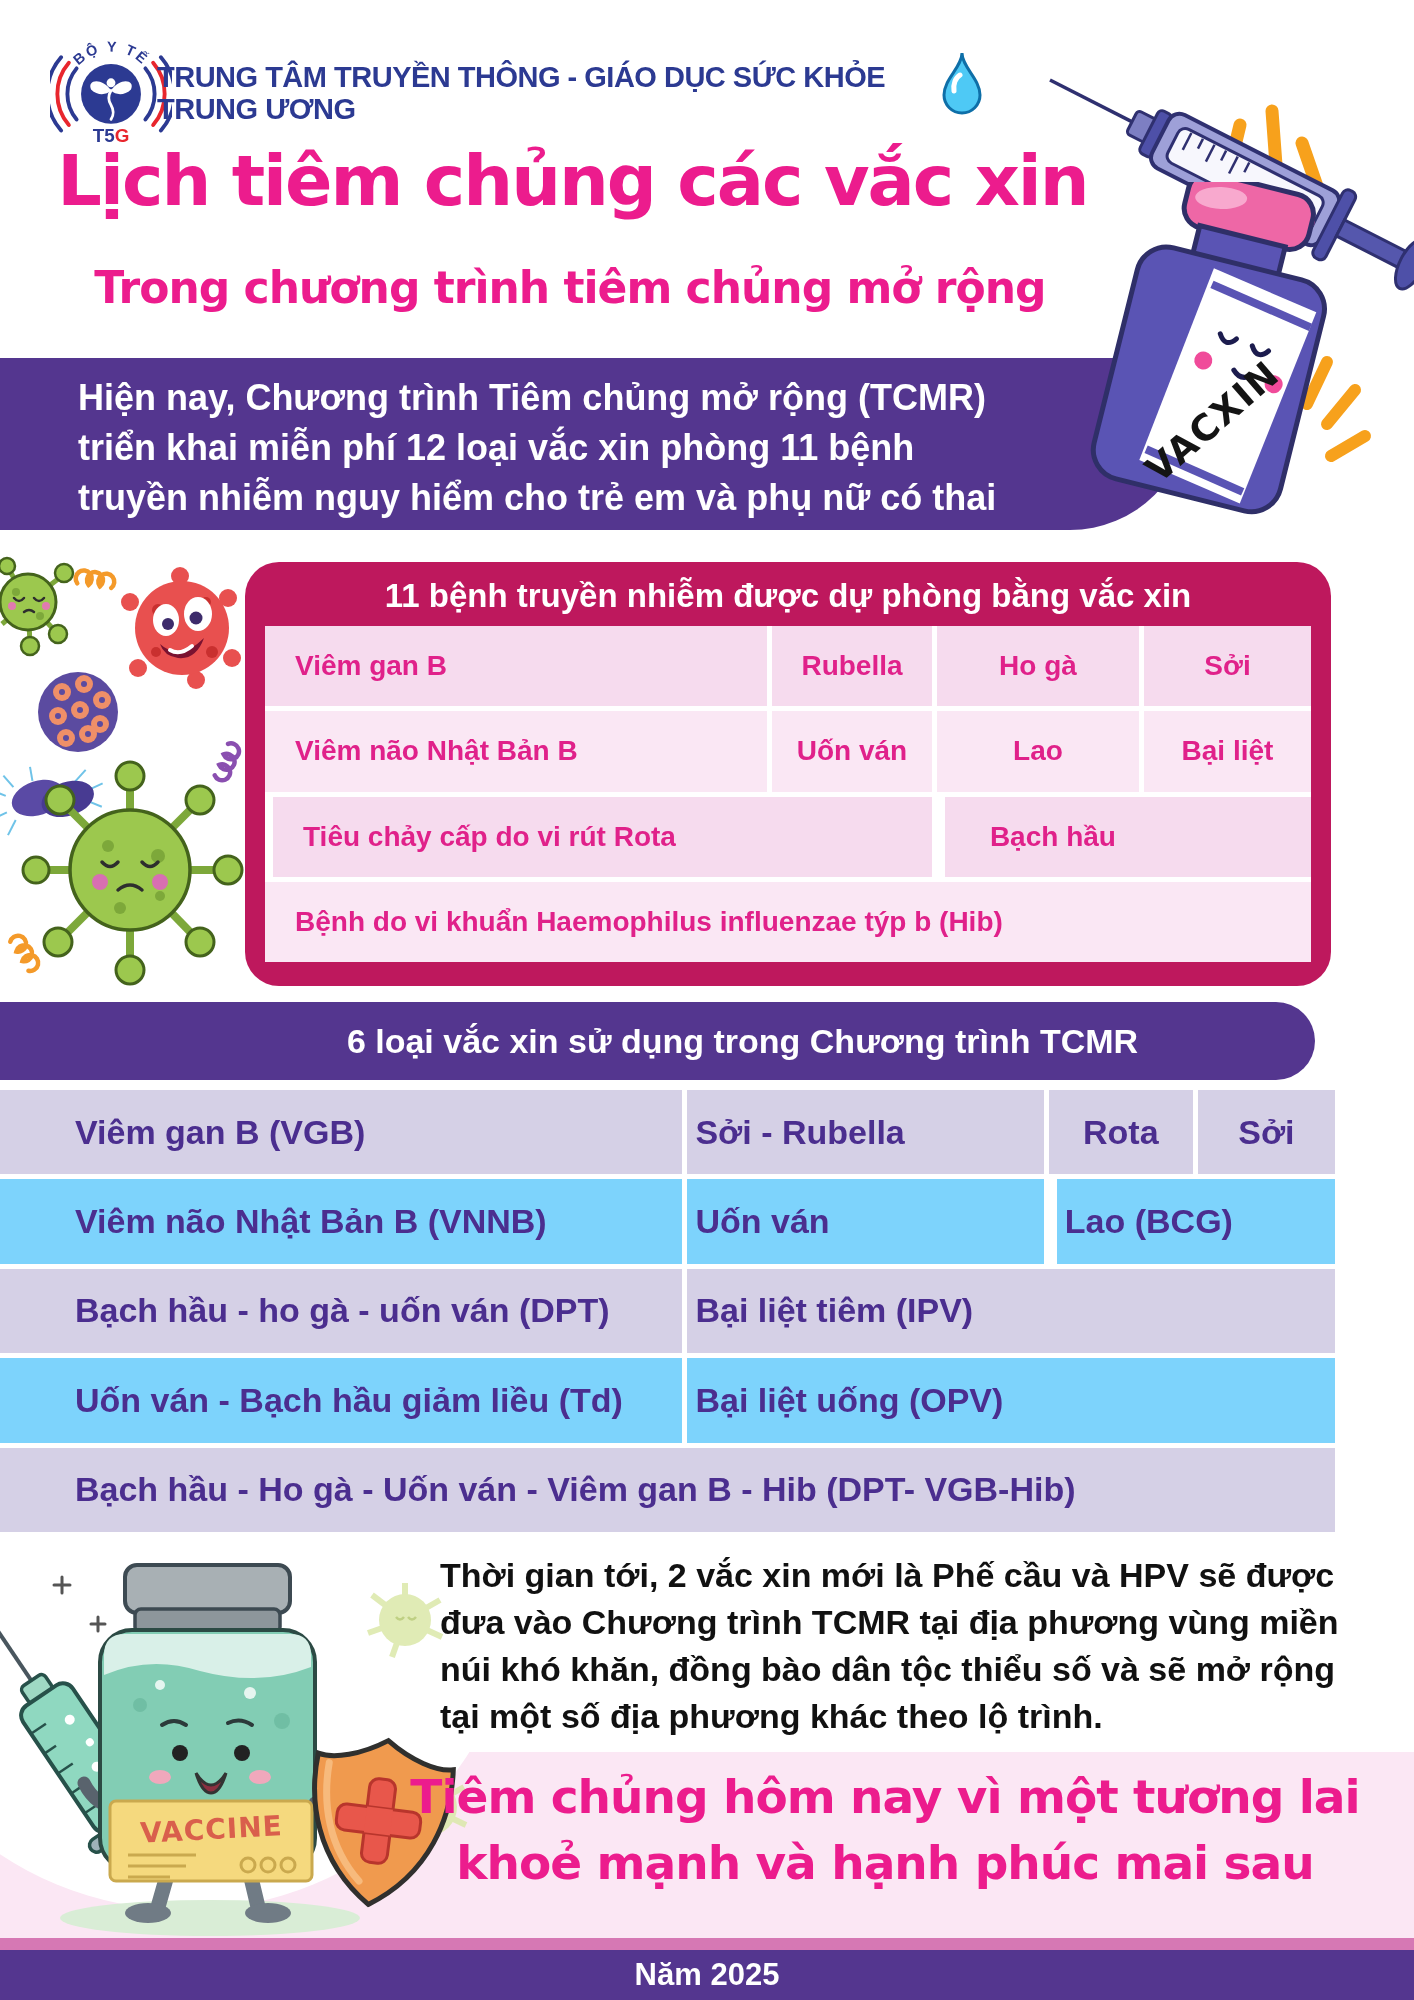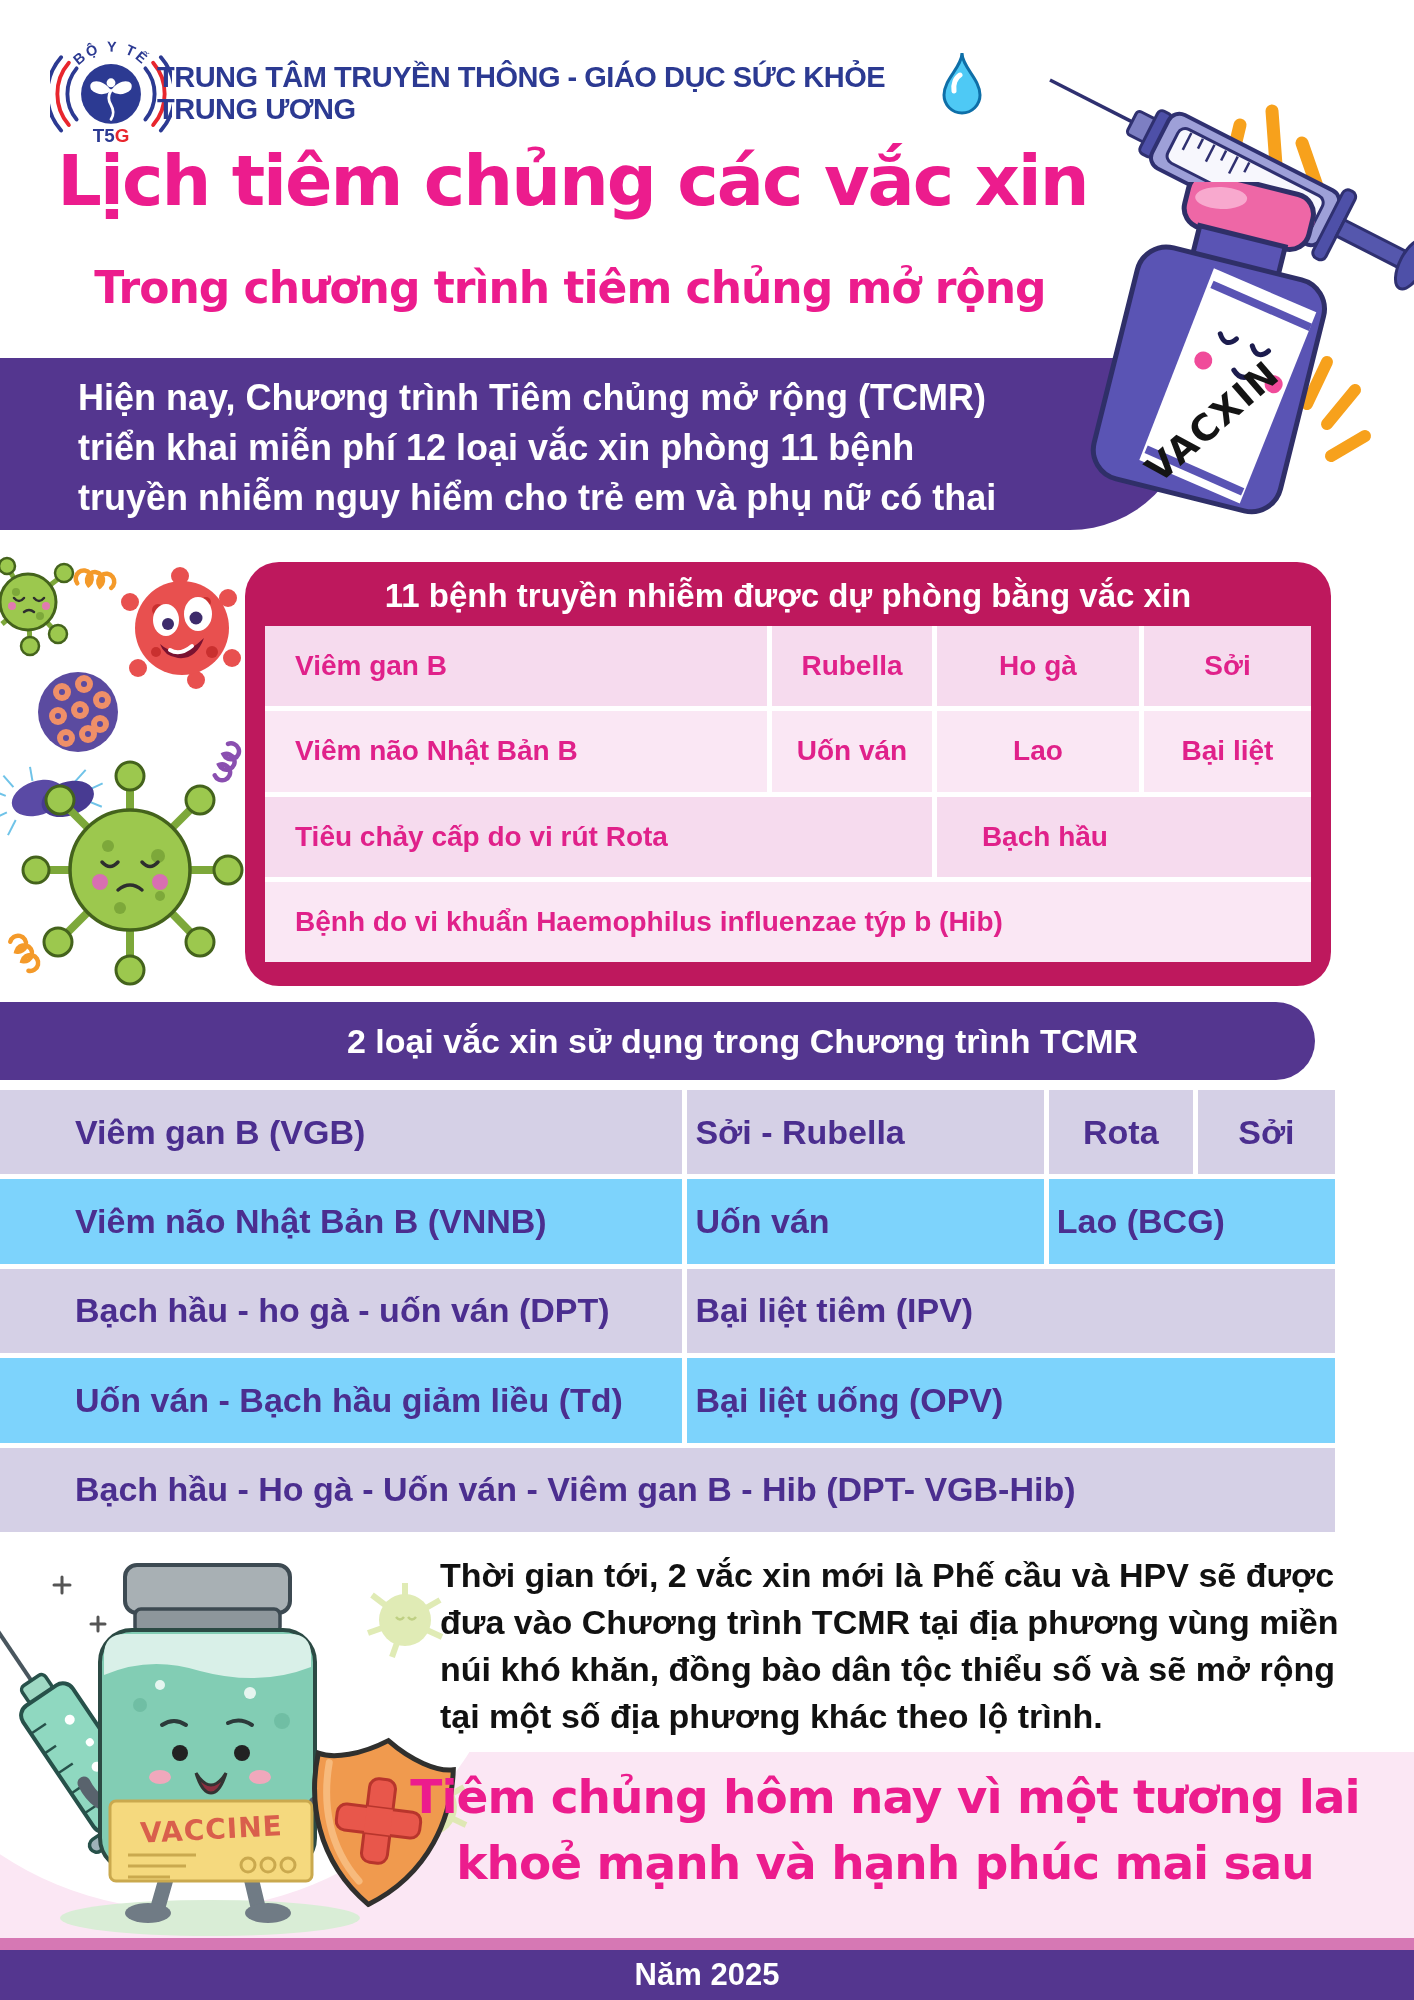--- a/index.html
+++ b/index.html
@@ -32,21 +32,21 @@
                 border-radius:34px;z-index:2;}
   .diseases-title{position:absolute;left:0;right:0;top:15px;text-align:center;color:#ffffff;
                   font-weight:bold;font-size:33px;}
   .dg{position:absolute;left:20px;right:20px;top:64px;bottom:24px;display:grid;
       grid-template-columns:48.7fr 15.5fr 19.6fr 16.2fr;grid-auto-rows:1fr;gap:5px;background:#ffffff;}
   .dcell{display:flex;align-items:center;justify-content:center;background:#f6dbee;
          color:#e0218a;font-weight:bold;font-size:28px;}
   .dcell.b{background:#fae7f4;}
   .dcell.left{justify-content:flex-start;padding-left:30px;}
   .dcell.pad45{justify-content:flex-start;padding-left:45px;}
-  .span2{grid-column:span 2;}
+  .span2{grid-column:span 2;margin-left:8px;}
   .span3{grid-column:span 3;}
   .span4{grid-column:1/-1;text-align:center;}
 
   
   .vaccines-header{left:0;top:1002px;width:1315px;height:78px;background:#54368f;
                    border-radius:0 39px 39px 0;display:flex;align-items:center;justify-content:center;
                    padding-left:170px;box-sizing:border-box;color:#ffffff;font-weight:bold;font-size:34px;z-index:1;}
   .vg{left:0;top:1090px;width:1335px;height:442px;display:grid;
       grid-template-columns:51.7fr 27fr 10.9fr 10.4fr;grid-auto-rows:1fr;gap:5px;z-index:1;}
   .vcell{display:flex;align-items:center;justify-content:center;color:#4b2e8f;
@@ -301,21 +301,21 @@
       <div class="dcell b left">Viêm não Nhật Bản B</div>
       <div class="dcell b">Uốn ván</div>
       <div class="dcell b">Lao</div>
       <div class="dcell b">Bại liệt</div>
       <div class="dcell left span2">Tiêu chảy cấp do vi rút Rota</div>
       <div class="dcell pad45 span2">Bạch hầu</div>
       <div class="dcell b left span4">Bệnh do vi khuẩn Haemophilus influenzae týp b (Hib)</div>
     </div>
   </div>
 
-  <div class="abs vaccines-header">2 loại vắc xin sử dụng trong Chương trình TCMR</div>
+  <div class="abs vaccines-header">6 loại vắc xin sử dụng trong Chương trình TCMR</div>
   <div class="abs vg">
     <div class="vcell d c1">Viêm gan B (VGB)</div>
     <div class="vcell d c2">Sởi - Rubella</div>
     <div class="vcell d">Rota</div>
     <div class="vcell d">Sởi</div>
     <div class="vcell l c1">Viêm não Nhật Bản B (VNNB)</div>
     <div class="vcell l c2">Uốn ván</div>
     <div class="vcell l c2 span2">Lao (BCG)</div>
     <div class="vcell d c1">Bạch hầu - ho gà - uốn ván (DPT)</div>
     <div class="vcell d c2 span3">Bại liệt tiêm (IPV)</div>

